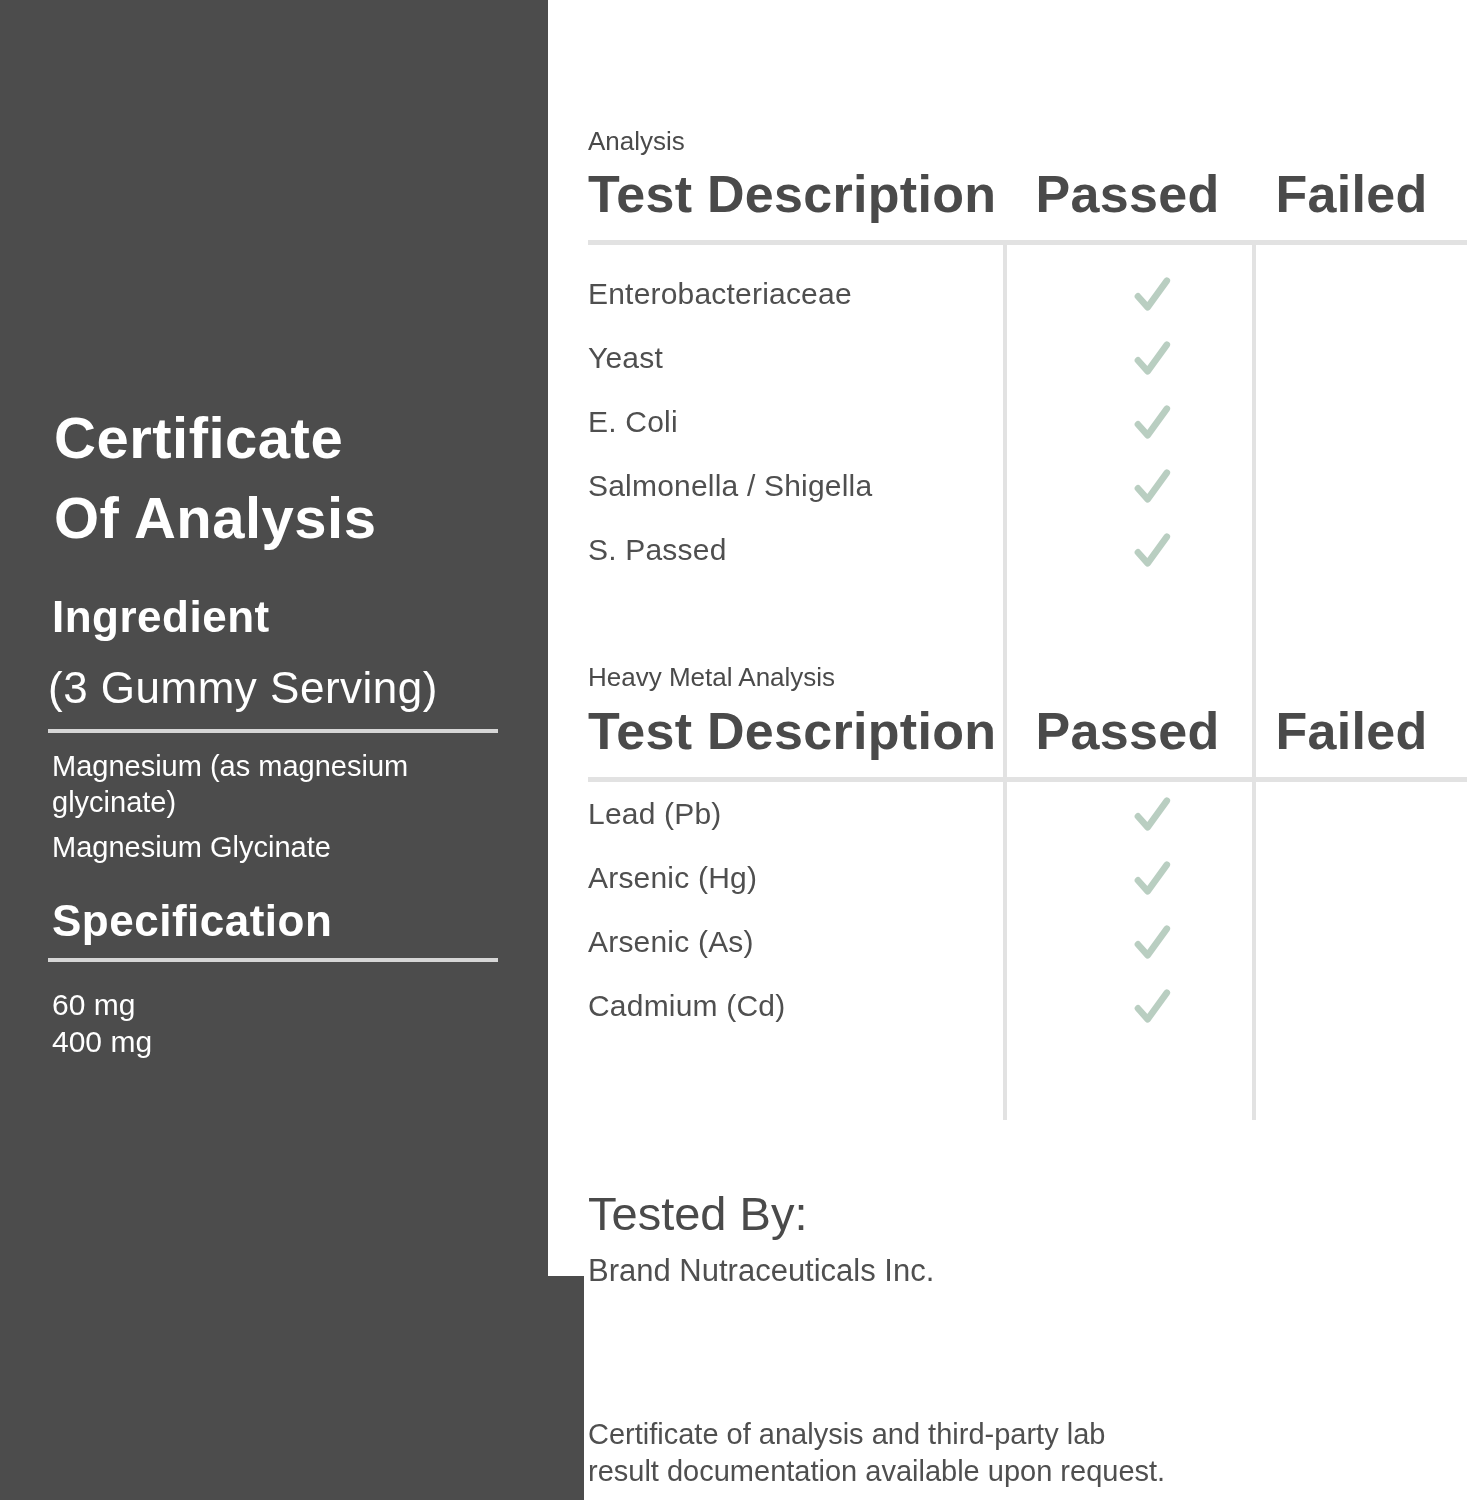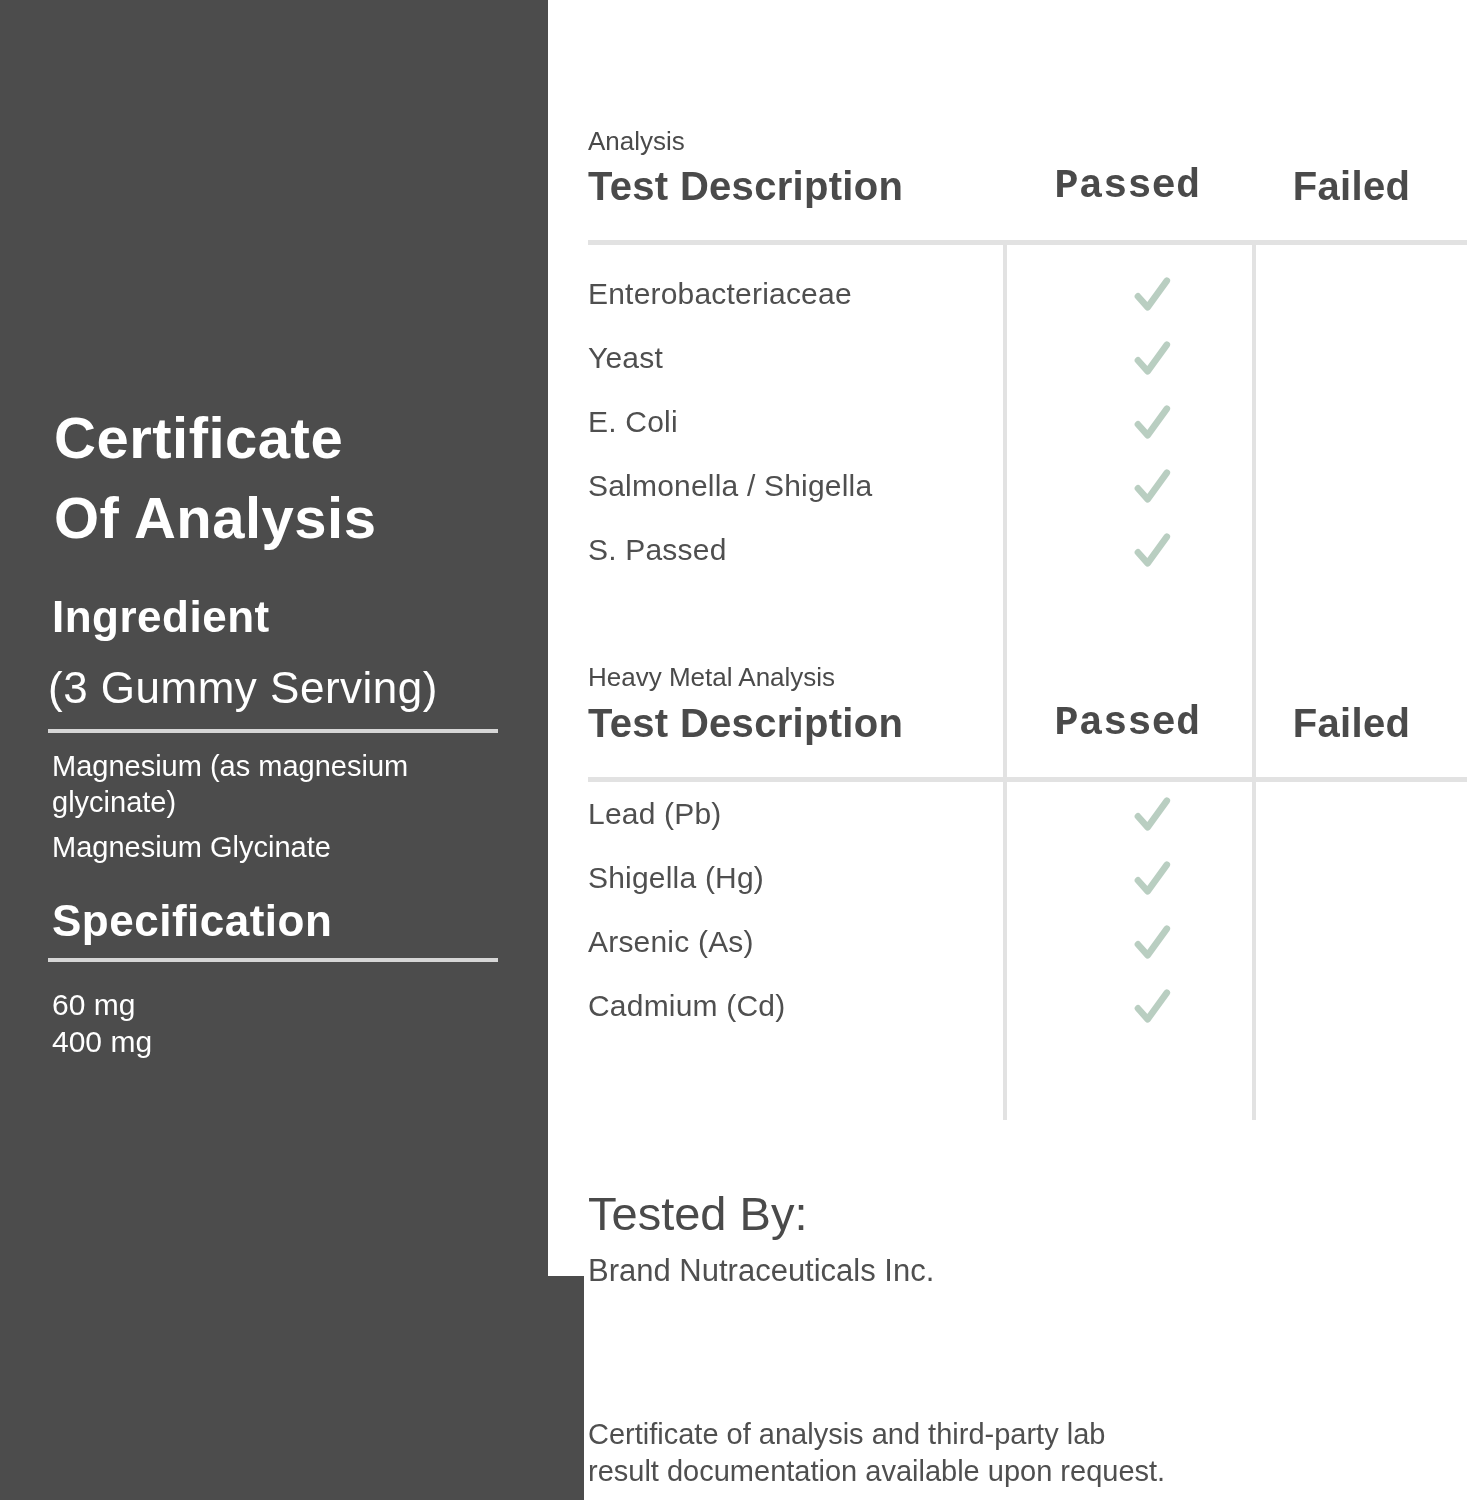--- a/index.html
+++ b/index.html
@@ -41,24 +41,24 @@
   .vline{position:absolute;top:240px;width:4px;height:880px;background:var(--divider);}
   .vline-1{left:455px;}
   .vline-2{left:704px;}
   .hline{position:absolute;left:40px;width:879px;height:5px;background:var(--divider);}
   .hline-1{top:240px;}
   .hline-2{top:777px;}
 
   .section-label{position:absolute;left:40px;font-size:26px;font-weight:400;color:var(--body-text);}
   .label-1{top:126px;}
   .label-2{top:662px;}
-  .col-head{position:absolute;font-size:40px;font-weight:700;color:var(--body-text);letter-spacing:.3px;}
+  .col-head{position:absolute;font-size:52px;font-weight:700;color:var(--body-text);letter-spacing:.3px;}
   .head-test-1{left:40px;top:164px;}
   .head-test-2{left:40px;top:701px;}
-  .head-passed{left:455px;width:249px;text-align:center;font-family:Liberation Mono, monospace;}
+  .head-passed{left:455px;width:249px;text-align:center;}
   .head-failed{left:706px;width:195px;text-align:center;}
   .r1{top:164px;} .r2{top:701px;}
 
   .rows{position:absolute;left:40px;width:879px;}
   .rows-1{top:245px;padding-top:17px;}
   .rows-2{top:782px;}
   .row{display:grid;grid-template-columns:415px 249px 215px;height:64px;align-items:center;gap:24px;}
   .cell-test{font-size:30px;color:var(--row-text);letter-spacing:.2px;}
   .cell-passed,.cell-failed{display:flex;justify-content:center;align-items:center;height:100%;}
   .check{width:50px;height:50px;}
@@ -170,21 +170,21 @@
     <div class="cell cell-test">Lead (Pb)</div>
     <div class="cell cell-passed">
               <svg viewBox="0 0 32 32" class="check">
                 <path d="M7 17.5 L13.2 24.5 L25.5 7.5" fill="none" stroke="var(--check)" stroke-width="4.2" stroke-linecap="round" stroke-linejoin="round"></path>
               </svg>
             </div>
     <div class="cell cell-failed"></div>
   </div>
 
   <div class="row">
-    <div class="cell cell-test">Shigella (Hg)</div>
+    <div class="cell cell-test">Arsenic (Hg)</div>
     <div class="cell cell-passed">
               <svg viewBox="0 0 32 32" class="check">
                 <path d="M7 17.5 L13.2 24.5 L25.5 7.5" fill="none" stroke="var(--check)" stroke-width="4.2" stroke-linecap="round" stroke-linejoin="round"></path>
               </svg>
             </div>
     <div class="cell cell-failed"></div>
   </div>
 
   <div class="row">
     <div class="cell cell-test">Arsenic (As)</div>

